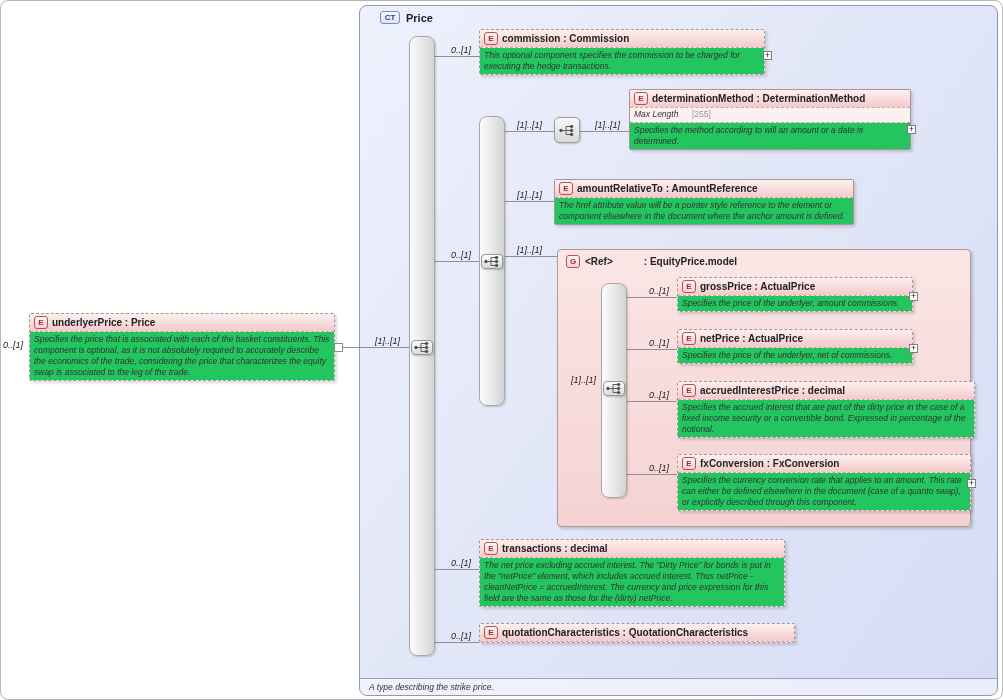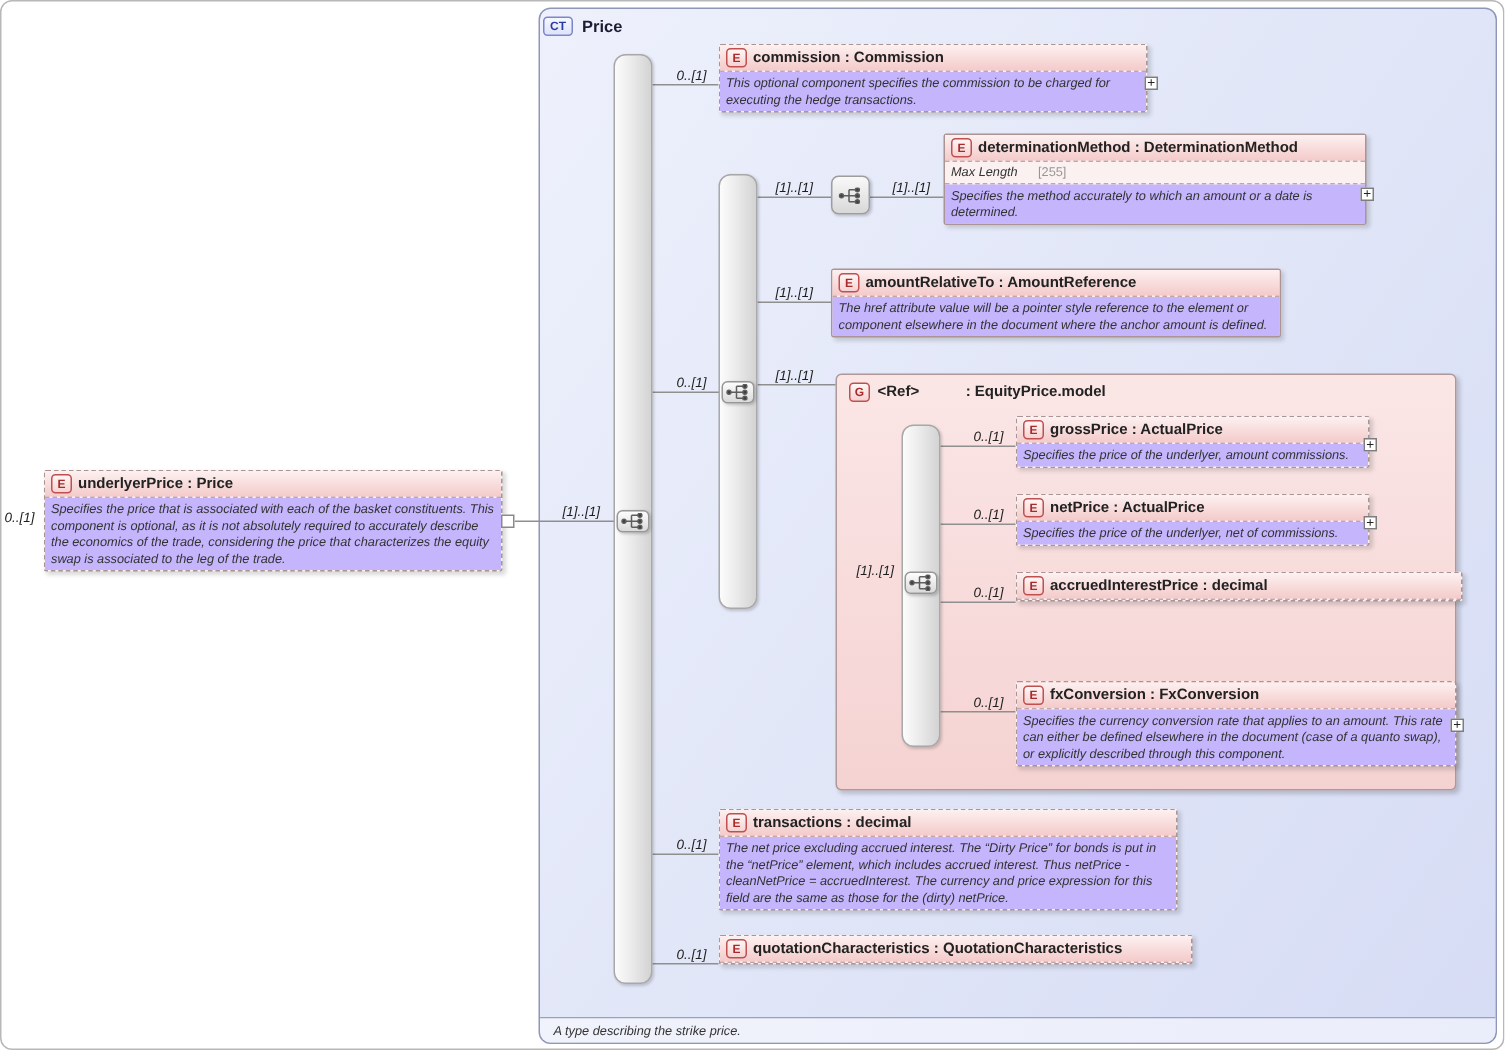--- a/index.html
+++ b/index.html
@@ -8,21 +8,21 @@
     background:#fff; font-family:"Liberation Sans", sans-serif;
     border:1px solid #b8b8b8; border-radius:8px; box-sizing:border-box;
   }
   
   .ct {
     position:absolute; left:358px; top:4px; width:639px; height:691px;
     border:1px solid #8f96b8; border-radius:8px;
     background:linear-gradient(125deg,#eef1fc 0%,#e2e7f8 45%,#d6dcf4 100%);
     box-sizing:border-box;
   }
-  .ct-header { position:absolute; left:2px; top:5px; display:flex; align-items:center; gap:6px; }
+  .ct-header { position:absolute; left:20px; top:5px; display:flex; align-items:center; gap:6px; }
   .ct-title { font-weight:bold; font-size:11px; color:#1c1c34; }
   .ct-footer {
     position:absolute; left:0; right:0; bottom:0; box-sizing:border-box;
     border-top:1px solid #9aa0bf; padding:3px 9px;
     font-style:italic; font-size:8.5px; color:#333;
     background:rgba(252,252,255,0.55); border-radius:0 0 7px 7px;
   }
   
   .badge {
     display:flex; align-items:center; justify-content:center; box-sizing:border-box;
@@ -72,21 +72,21 @@
   }
   .el.optional { border-style:dashed; }
   .el-header {
     display:flex; align-items:center; gap:4px; padding:2px 4px;
     background:linear-gradient(#fdf0f0,#f4caca);
     border-bottom:1px dashed #c9a4a4;
     font-weight:bold; font-size:10px; color:#222; white-space:nowrap;
   }
   .el-annotation {
     padding:2px 4px; font-style:italic; color:#333;
-    font-size:8.5px; line-height:1.28; background:#c4b5fd;
+    font-size:8.5px; line-height:1.28; background:#22c55e;
   }
   .el-facets { padding:1px 4px 2px 4px; background:#fbf1f1; border-bottom:1px dashed #c9a4a4; }
   .facet-row { display:flex; font-size:8.5px; line-height:1.3; }
   .facet-name { font-style:italic; color:#333; width:58px; flex:0 0 auto; }
   .facet-value { color:#979797; }
   
   .card {
     position:absolute; z-index:6; font-size:9px; font-style:italic;
     color:#1d1d1d; white-space:nowrap;
   }
@@ -239,21 +239,21 @@
     <div class="el-header">
       <span class="badge badge-e">E</span>
       <span>determinationMethod : DeterminationMethod</span>
     </div>
     <div class="el-facets">
       <div class="facet-row">
         <span class="facet-name">Max Length</span>
         <span class="facet-value">[255]</span>
       </div>
     </div>
-    <div class="el-annotation">Specifies the method accurately to which an amount or a date is determined.</div>
+    <div class="el-annotation">Specifies the method according to will an amount or a date is determined.</div>
   </div>
 
   <div class="el" style="left:553px; top:178px; width:300px;">
     <div class="el-header">
       <span class="badge badge-e">E</span>
       <span>amountRelativeTo : AmountReference</span>
     </div>
     <div class="el-annotation">The href attribute value will be a pointer style reference to the element or component elsewhere in the document where the anchor amount is defined.</div>
   </div>
 
@@ -271,20 +271,21 @@
       <span>netPrice : ActualPrice</span>
     </div>
     <div class="el-annotation">Specifies the price of the underlyer, net of commissions.</div>
   </div>
 
   <div class="el optional" style="left:676px; top:380px; width:298px;">
     <div class="el-header">
       <span class="badge badge-e">E</span>
       <span>accruedInterestPrice : decimal</span>
     </div>
+    <div class="el-annotation">Specifies the accrued interest that are part of the dirty price in the case of a fixed income security or a convertible bond. Expressed in percentage of the notional.</div>
   </div>
 
   <div class="el optional" style="left:676px; top:453px; width:294px;">
     <div class="el-header">
       <span class="badge badge-e">E</span>
       <span>fxConversion : FxConversion</span>
     </div>
     <div class="el-annotation">Specifies the currency conversion rate that applies to an amount. This rate can either be defined elsewhere in the document (case of a quanto swap), or explicitly described through this component.</div>
   </div>
 

